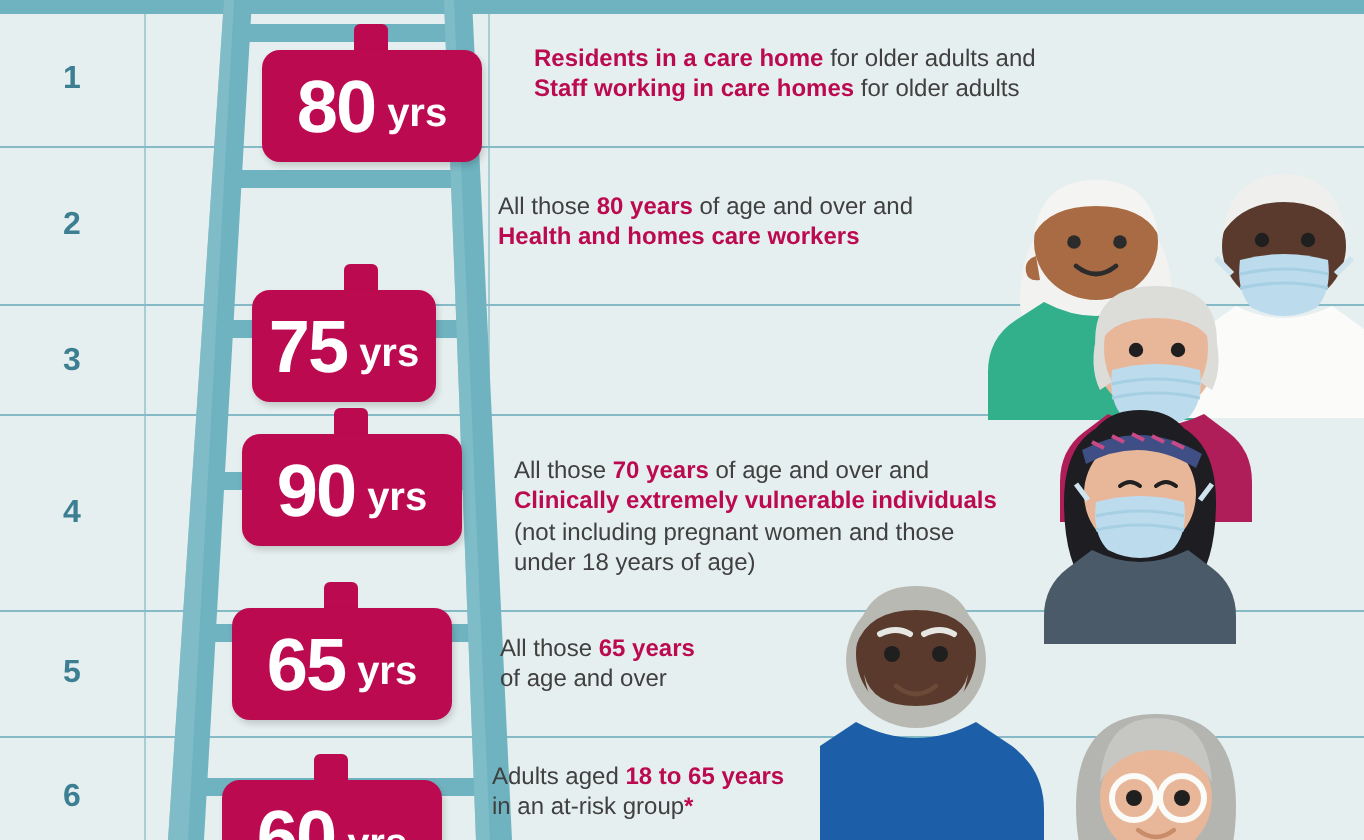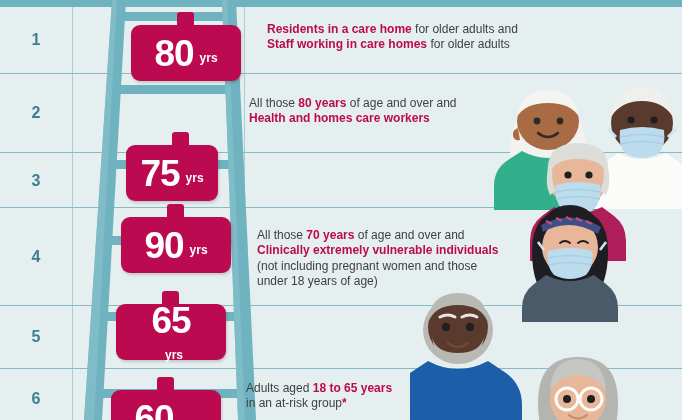--- a/index.html
+++ b/index.html
@@ -27,21 +27,21 @@
   .ladder{position:absolute;left:0;top:0;width:682px;height:420px;}
 
   
   .badge{
     position:absolute;background:#bc0a50;border-radius:9px;
     color:#fff;display:flex;align-items:center;justify-content:center;
     box-shadow:1px 2px 3px rgba(0,0,0,.16);
     text-align:center;
   }
   .badge .num{font-size:37px;font-weight:bold;letter-spacing:-1px;line-height:1;}
-  .badge .unit{font-size:12px;font-weight:bold;margin-left:6px;margin-top:9px;}
+  .badge .unit{font-size:20px;font-weight:bold;margin-left:6px;margin-top:9px;}
   .stem{position:absolute;background:#bc0a50;width:17px;border-radius:3px 3px 0 0;}
 
   
   .txt{
     position:absolute;color:#404040;font-size:12px;line-height:15.4px;
   }
   .txt .hl{color:#bc0a50;font-weight:bold;}
 
   
   .person{position:absolute;}
@@ -194,30 +194,31 @@
       <span class="unit">yrs</span>
     </div>
 
     <div class="stem" style="left:167px;top:204px;height:22px;"></div>
     <div class="badge" style="left:121px;top:217px;width:110px;height:56px;">
       <span class="num">90</span>
       <span class="unit">yrs</span>
     </div>
 
     <div class="stem" style="left:162px;top:291px;height:22px;"></div>
-    <div class="badge" style="left:116px;top:304px;width:110px;height:56px;flex-direction:column;">
+    <div class="badge" style="left:116px;top:304px;width:110px;height:56px;">
       <span class="num">65</span>
       <span class="unit">yrs</span>
     </div>
 
     <div class="stem" style="left:157px;top:377px;height:22px;"></div>
     <div class="badge" style="left:111px;top:390px;width:110px;height:56px;">
       <span class="num">60</span>
       <span class="unit">yrs</span>
     </div>
   </div>
 
   <div class="txt" style="left:267px;top:22px;"><span class="hl">Residents in a care home</span> for older adults and<br><span class="hl">Staff working in care homes</span> for older adults</div>
   <div class="txt" style="left:249px;top:96px;">All those <span class="hl">80 years</span> of age and over and<br><span class="hl">Health and homes care workers</span></div>
   <div class="txt" style="left:257px;top:228px;">All those <span class="hl">70 years</span> of age and over and<br><span class="hl">Clinically extremely vulnerable individuals</span><br>(not including pregnant women and those<br>under 18 years of age)</div>
+  <div class="txt" style="left:250px;top:317px;">All those <span class="hl">65 years</span><br>of age and over</div>
   <div class="txt" style="left:246px;top:381px;">Adults aged <span class="hl">18 to 65 years</span><br>in an at-risk group<span class="hl">*</span></div>
 
 </div>
 
 </body></html>

